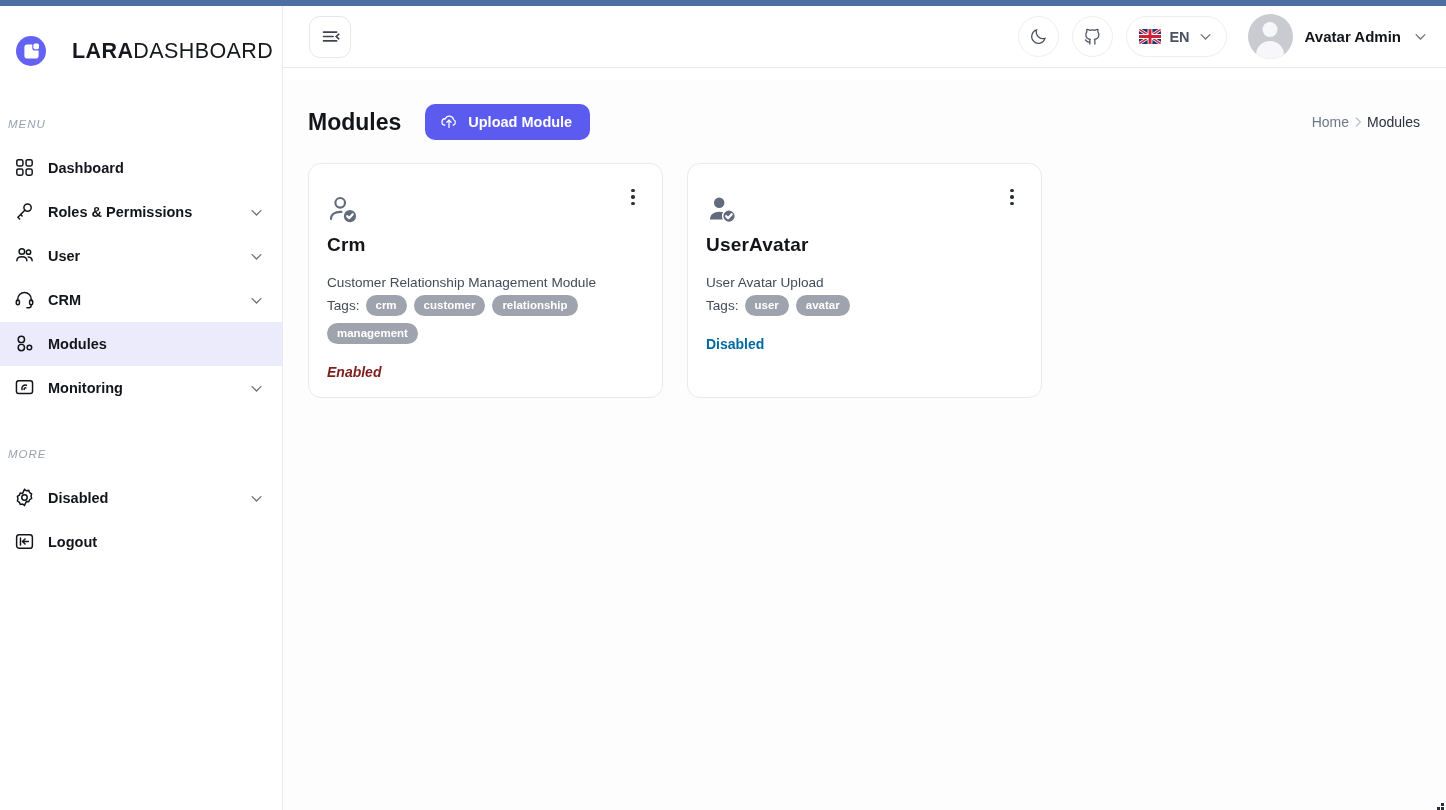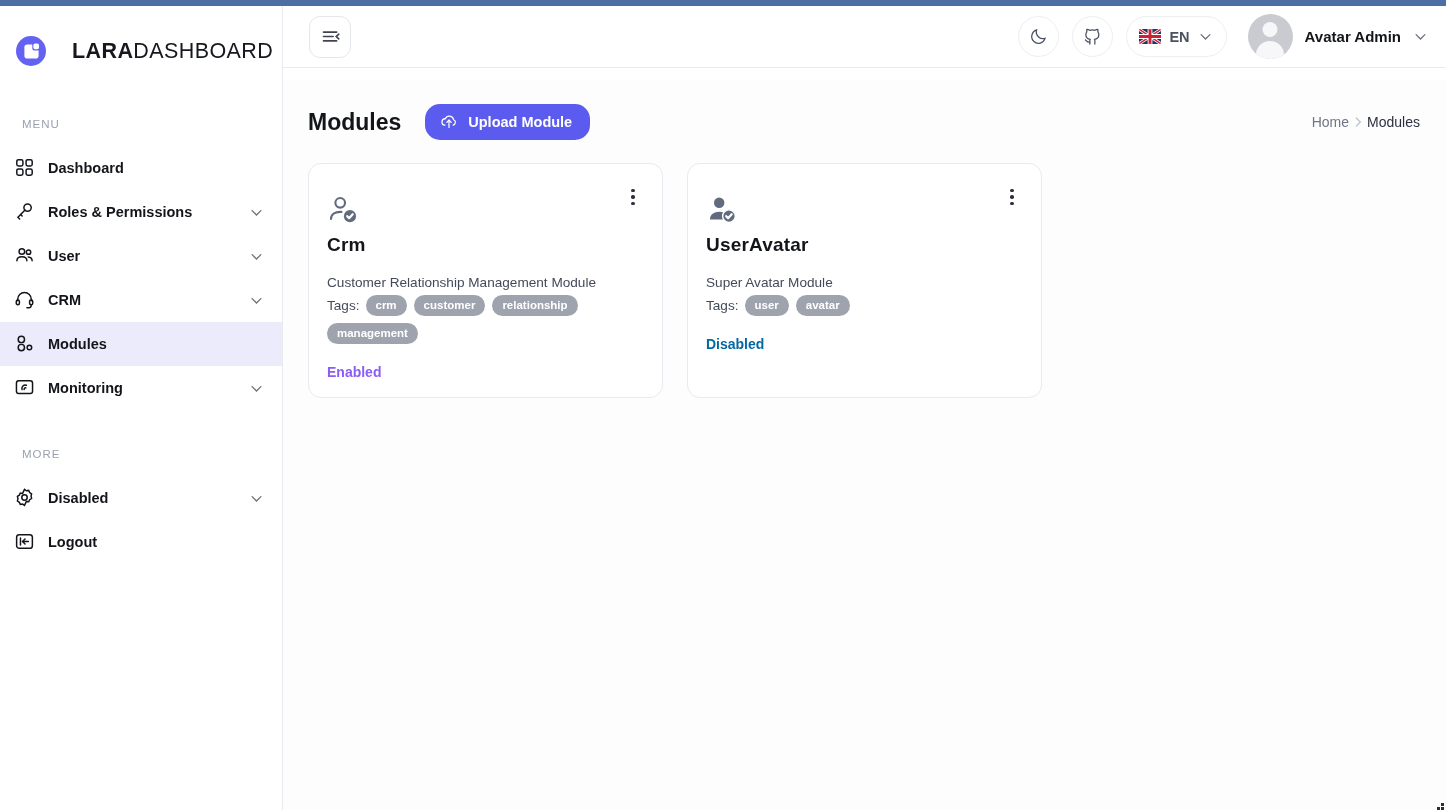--- a/index.html
+++ b/index.html
@@ -37,21 +37,21 @@
   }
   .brand-text {
     font-size: 21.5px; letter-spacing: .4px; color: #16181d;
     white-space: nowrap;
   }
   .brand-text b { font-weight: 700; }
   .brand-text span { font-weight: 400; }
 
   .section-label {
     font-size: 11.5px; letter-spacing: 1px; color: #9aa1ae;
-    padding-left: 22px; font-weight: 500;
+    padding-left: 8px; font-weight: 500; font-style: italic;
   }
   .menu-label-menu { margin-top: 52px; }
   .menu-label-more { margin-top: 38px; }
 
   .nav { margin-top: 16px; }
   .nav-item {
     position: relative;
     display: flex; align-items: center;
     height: 44px; padding: 0 18px 0 14px;
     cursor: pointer;
@@ -125,21 +125,21 @@
     width: 1163px; height: 730px;
     background: #fdfdfe;
   }
   .page-head {
     display: flex; align-items: center;
     padding: 24px 26px 0 25px;
   }
   .page-title { font-size: 23px; font-weight: 700; color: #13151a; }
   .upload-btn {
     margin-left: 24px; height: 36px;
-    background: #5b5bf0; color: #fff; border: none; border-radius: 15px;
+    background: #5b5bf0; color: #fff; border: none; border-radius: 10px;
     display: flex; align-items: center; gap: 10px;
     padding: 0 18px 0 15px;
     font-family: inherit; font-size: 14.5px; font-weight: 700;
     cursor: pointer;
   }
   .breadcrumb {
     margin-left: auto; display: flex; align-items: center; gap: 2px;
     font-size: 14px;
   }
   .crumb-link { color: #6f7787; cursor: pointer; }
@@ -178,21 +178,21 @@
     align-items: center; gap: 7px 7px;
   }
   .tags-label { font-size: 13.6px; color: #434a58; margin-right: -1px; }
   .tag {
     background: #9fa3ae; color: #ffffff;
     font-size: 11.5px; font-weight: 700;
     padding: 4px 10px 5px; border-radius: 11px;
     white-space: nowrap; cursor: pointer;
   }
   .status { margin-top: 20px; font-size: 14px; font-weight: 600; }
-  .status.enabled { color: #8b5cf6; }
+  .status.enabled { color: #7f1d1d; font-style: italic; }
   .status.disabled { color: #0369a1; }
 
   
   .grip {
     position: absolute; right: 2px; bottom: 2px;
     width: 12px; height: 12px; color: #2a2d33;
   }
 </style>
 </head>
 <body>
@@ -455,21 +455,21 @@
         </div>
         <div class="card-ico">
           <svg width="33" height="33" viewBox="0 0 24 24" fill="none">
             <circle cx="9.6" cy="6.4" r="3.8" fill="#626b7d"></circle>
             <path d="M2.9 18.6c0-3.7 3-5.7 6.7-5.7 1.2 0 2.3.2 3.2.6a5 5 0 0 0 .5 5.1z" fill="#626b7d"></path>
             <circle cx="16.7" cy="16.1" r="4.6" fill="#626b7d" stroke="#ffffff" stroke-width="1"></circle>
             <path d="M14.7 16.1l1.4 1.5 2.6-2.9" stroke="#ffffff" stroke-width="1.6" stroke-linecap="round" stroke-linejoin="round"></path>
           </svg>
         </div>
         <div class="card-title">UserAvatar</div>
-        <div class="card-desc">Super Avatar Module</div>
+        <div class="card-desc">User Avatar Upload</div>
         <div class="tags-row">
           <span class="tags-label">Tags:</span>
           <span class="tag">user</span>
           <span class="tag">avatar</span>
         </div>
         <div class="status disabled">Disabled</div>
       </section>
     </div>
   </main>
 

